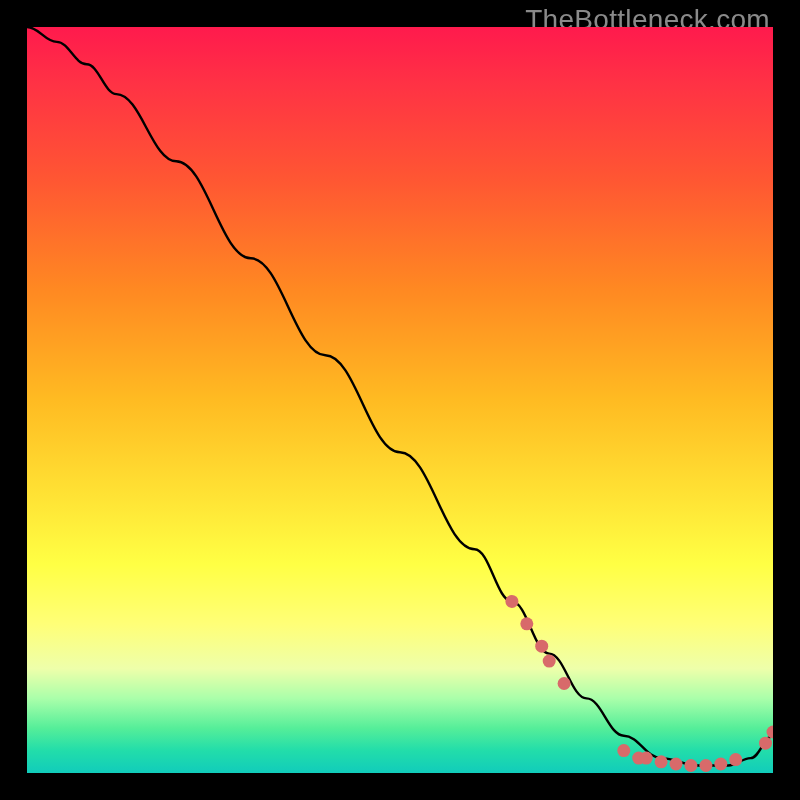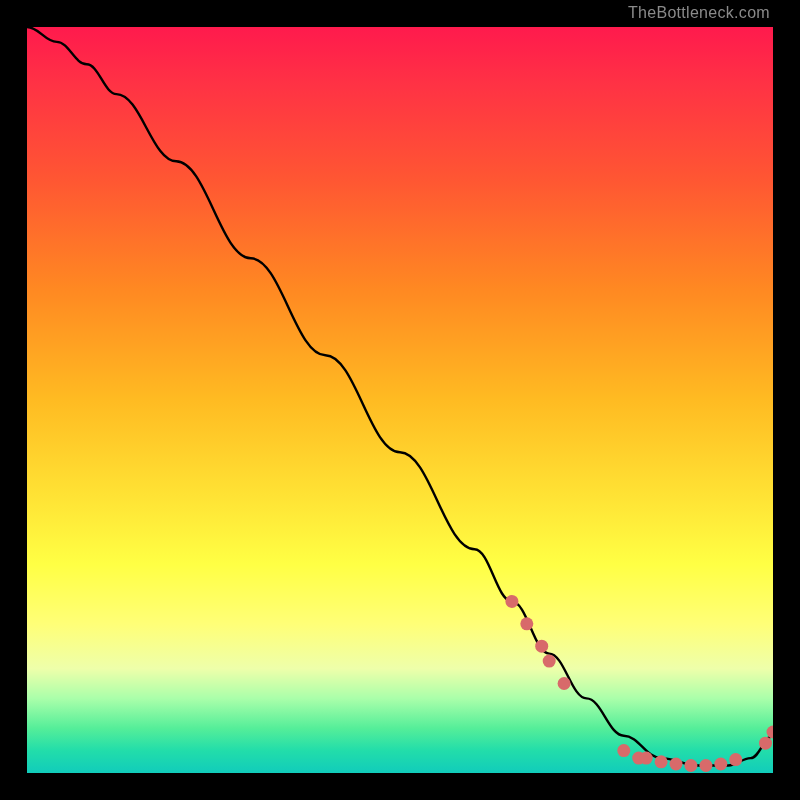--- a/index.html
+++ b/index.html
@@ -30,21 +30,21 @@
       #55ee99 94%,
       #22ddaa 97%,
       #11ccbb 100%
     );
   }
   .watermark {
     position: absolute;
     top: 4px;
     right: 30px;
     font-family: Arial, Helvetica, sans-serif;
-    font-size: 16px;
+    font-size: 28px;
     color: #8a8a8a;
     letter-spacing: 0.3px;
     font-weight: 400;
   }
   svg.curve {
     position: absolute;
     left: 0;
     top: 0;
     width: 746px;
     height: 746px;

